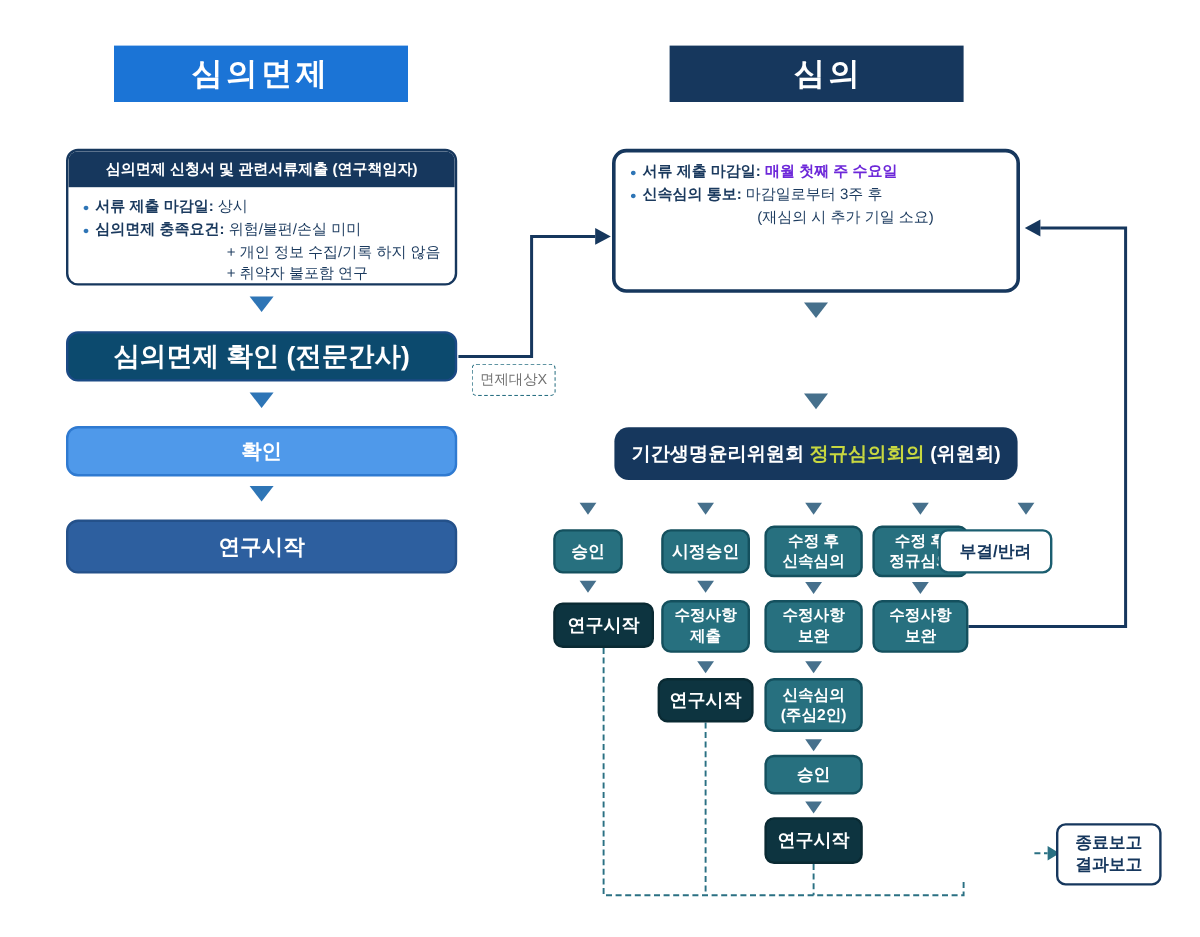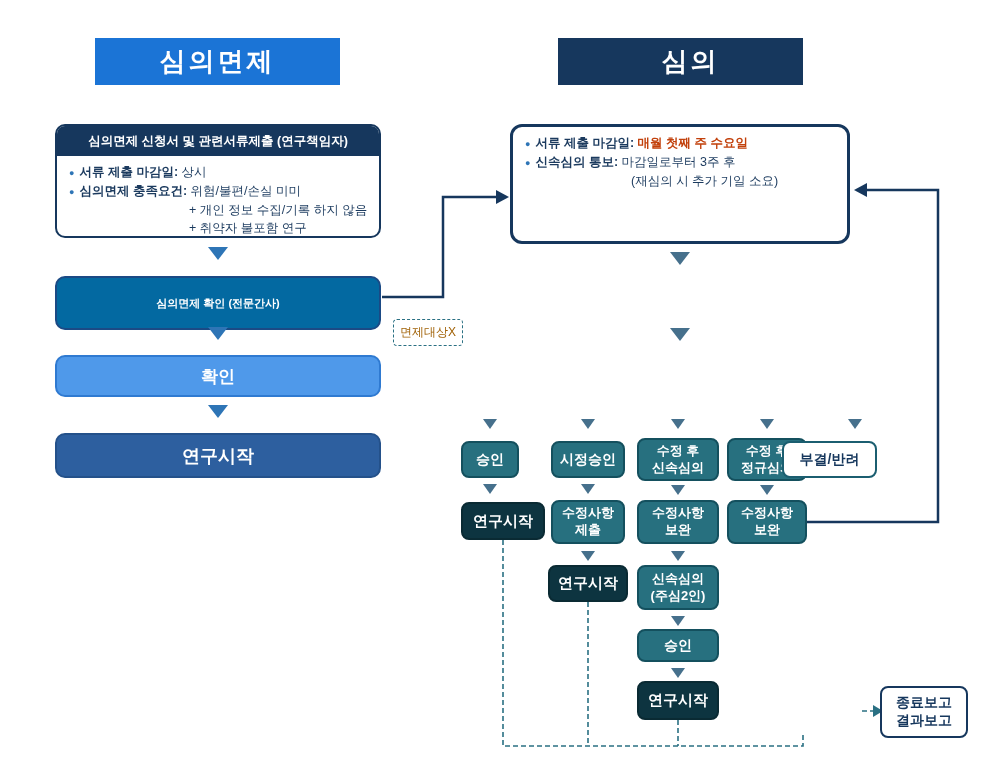--- a/index.html
+++ b/index.html
@@ -11,28 +11,28 @@
   .hdr{color:#ffffff;font-weight:bold;font-size:26px;letter-spacing:3px;}
   .hdr-exempt{background:#1b74d6;}
   .hdr-review{background:#16375d;padding-left:20px;}
   .infobox{background:#ffffff;border-radius:10px;overflow:hidden;}
   .infobox .bar{background:#16375d;color:#ffffff;font-weight:bold;font-size:12.5px;
     height:30px;display:flex;align-items:center;justify-content:center;}
   .infobox .body{padding:7px 8px 4px 12px;font-size:12.5px;color:#1b3a5e;
     line-height:1.5;text-align:left;}
   .dot{color:#2e75b6;font-size:9px;margin-right:5px;}
   .blab{font-weight:bold;}
-  .bval-bold{font-weight:bold;color:#c2410c;}
+  .bval-bold{font-weight:bold;color:#6d28d9;}
   .subL{padding-left:120px;}
   .subR{padding-left:106px;}
   .bluebox{color:#fff;font-weight:bold;border-radius:10px;}
   .tealbox{background:#27707f;border:2px solid #14505e;border-radius:8px;color:#fff;font-weight:bold;}
   .darkbox{background:#0d3440;border:2px solid #0a2a33;border-radius:8px;color:#fff;font-weight:bold;}
   .whitebox{background:#ffffff;border:2px solid #1b5e70;border-radius:8px;color:#16375d;font-weight:bold;}
-  .dashedbox{background:#ffffff;border:1.6px dashed #2a7083;border-radius:6px;color:#a16207;margin-top:16px;}
+  .dashedbox{background:#ffffff;border:1.6px dashed #2a7083;border-radius:6px;color:#737373;}
   .committee{white-space:pre;color:#fff;font-weight:bold;}
   .hl{color:#c8d840;}
   .tri{width:0;height:0;border-left:10px solid transparent;border-right:10px solid transparent;}
   .tri-blue{border-top:13px solid #2e75b6;}
   .tri-teal{border-top:13px solid #46708c;}
   .tri-sm{border-left:7px solid transparent;border-right:7px solid transparent;border-top-width:10px;}
 </style>
 </head>
 <body>
 
@@ -64,21 +64,21 @@
       <div class="subL">+ 취약자 불포함 연구</div>
     </div>
   </div>
 
   <div class="abs flex hdr hdr-exempt" style="left:95px;top:38px;width:245px;height:47px">
     <span>심의면제</span>
   </div>
 
   <div class="abs tri tri-blue" style="left:208px;top:247px"></div>
 
-  <div class="abs flex bluebox" style="left:55px;top:276px;width:326px;height:54px;background:#0369a1;border:2.5px solid #1b4a85;font-size:11px">
+  <div class="abs flex bluebox" style="left:55px;top:276px;width:326px;height:42px;background:#0c4a6e;border:2.5px solid #1b4a85;font-size:22px">
     <span>심의면제 확인 (전문간사)</span>
   </div>
 
   <div class="abs flex dashedbox" style="left:393px;top:303px;width:70px;height:27px;font-size:12px;border-radius:4px">
     <span>면제대상X</span>
   </div>
 
   <div class="abs tri tri-blue" style="left:208px;top:327px"></div>
 
   <div class="abs flex bluebox" style="left:55px;top:355px;width:326px;height:42px;background:#4f99ea;border:2.5px solid #2f7ad1;font-size:17px">
@@ -101,20 +101,23 @@
       <div><span class="dot">●</span><span class="blab">신속심의 통보: </span><span>마감일로부터 3주 후</span></div>
       <div class="subR">(재심의 시 추가 기일 소요)</div>
     </div>
   </div>
 
   <div class="abs tri tri-teal" style="left:670px;top:252px"></div>
 
 
   <div class="abs tri tri-teal" style="left:670px;top:328px"></div>
 
+  <div class="abs flex committee" style="left:512px;top:356px;width:336px;height:44px;background:#16375d;border-radius:12px;font-size:16px">
+    <span>기간생명윤리위원회 </span><span class="hl">정규심의회의</span><span> (위원회)</span>
+  </div>
 
   <div class="abs tri tri-teal tri-sm" style="left:483px;top:419px"></div>
   <div class="abs tri tri-teal tri-sm" style="left:581px;top:419px"></div>
   <div class="abs tri tri-teal tri-sm" style="left:671px;top:419px"></div>
   <div class="abs tri tri-teal tri-sm" style="left:760px;top:419px"></div>
   <div class="abs tri tri-teal tri-sm" style="left:848px;top:419px"></div>
 
   <div class="abs flex tealbox" style="left:461px;top:441px;width:58px;height:37px;font-size:14px">
       <span>승인</span>
     </div>

